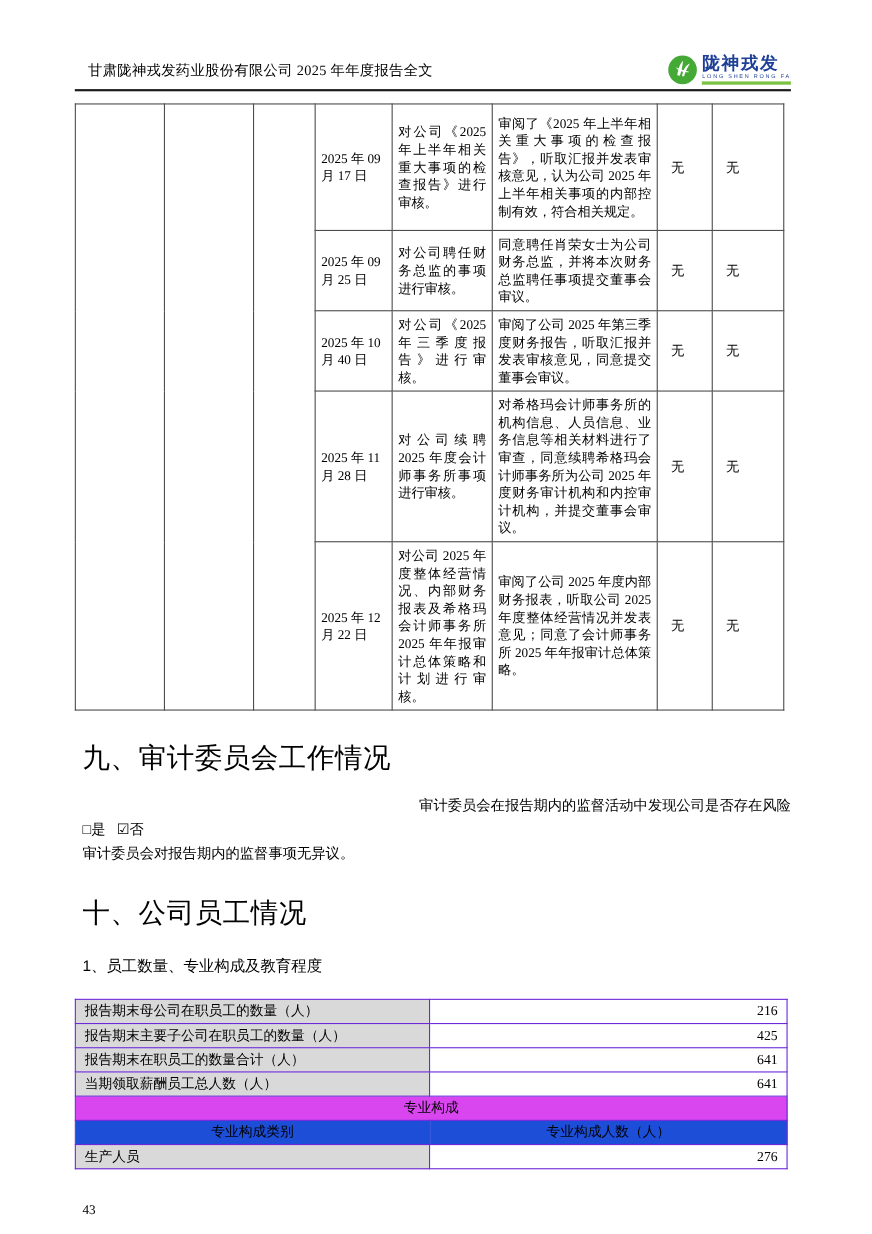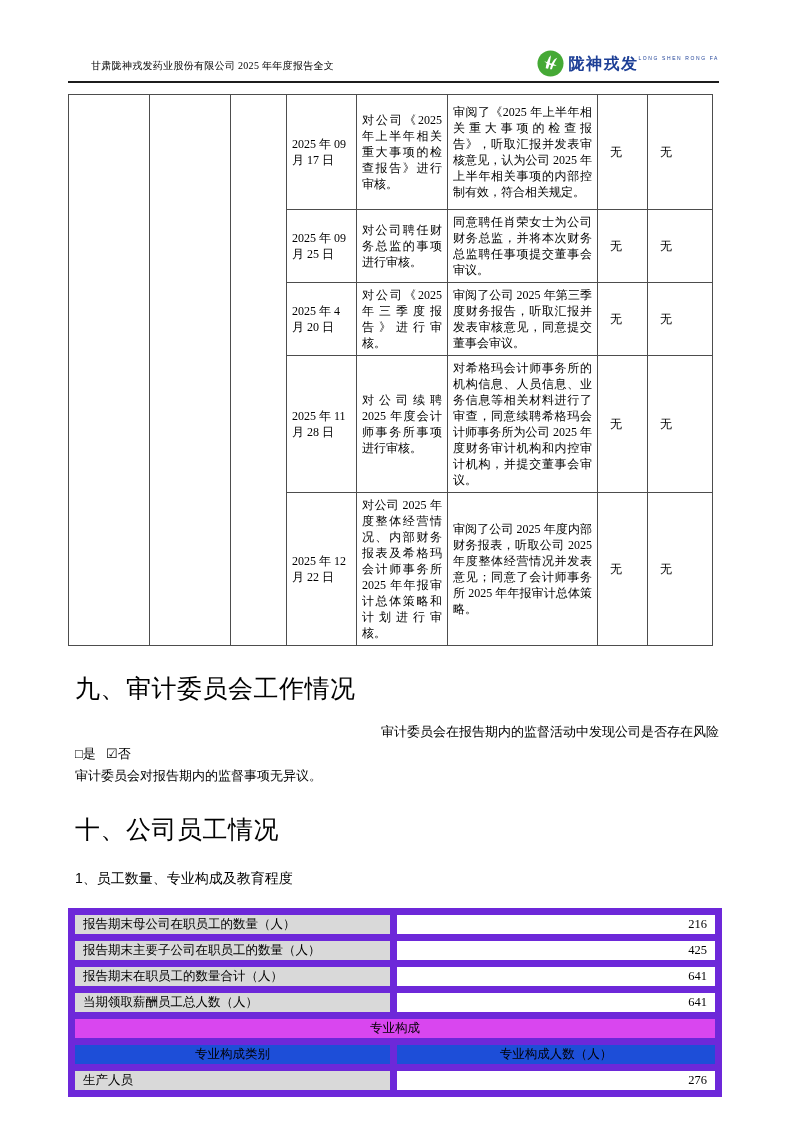--- a/index.html
+++ b/index.html
@@ -6,24 +6,24 @@
   html,body { background:#e8e8e8; }
   .page {
     width:793px; height:1122px; background:#ffffff; margin:0 auto;
     position:relative; overflow:hidden; color:#000;
     font-family:"Liberation Serif","DejaVu Serif",serif;
   }
   .content { padding:50px 74px 0 68px; }
 
   
   .hdr { display:flex; justify-content:space-between; align-items:flex-end; }
-  .hdr-title { font-size:10px; margin-left:23px; letter-spacing:0.3px; padding-bottom:6px; }
+  .hdr-title { font-size:13px; margin-left:12px; letter-spacing:0.3px; padding-bottom:6px; }
   .logo { display:flex; align-items:center; gap:4px; padding-bottom:2px; }
   .logo-mark { width:27px; height:27px; display:block; }
-  .logo-txt { display:flex; flex-direction:row; }
+  .logo-txt { display:flex; flex-direction:column; }
   .logo-cn { font-family:"Liberation Sans","DejaVu Sans",sans-serif; font-weight:bold;
              font-size:16px; color:#1d3f96; letter-spacing:1.5px; line-height:17px; }
   .logo-en { font-family:"Liberation Sans","DejaVu Sans",sans-serif; font-size:5px;
              color:#1d3f96; letter-spacing:1.6px; line-height:6px; }
   .logo-bar { height:3px; background:#7cc243; margin-top:1px; }
   .hdr-rule { height:2px; background:#1c1c1c; margin-top:2px; }
 
   
   table { border-collapse:collapse; table-layout:fixed; }
   .meeting-table { width:644px; margin-top:11px; font-size:12px; line-height:16px; }
@@ -40,21 +40,21 @@
   h2 { font-family:"Liberation Sans","DejaVu Sans",sans-serif; font-weight:normal;
        font-size:25px; margin:26px 0 0 7px; letter-spacing:0.5px; }
   .para { font-size:13px; margin:16px 0 0 7px; line-height:22px;text-align:right; }
   .checkline { font-size:13px; margin:0 0 0 7px; line-height:22px; }
   .checkline .no { margin-left:7px; }
   h3 { font-family:"Liberation Sans","DejaVu Sans",sans-serif; font-weight:normal;
        font-size:14px; margin:24px 0 0 7px; }
 
   
   .emp-table { width:647px; margin-top:20px; font-size:12.5px; }
-  .emp-table td { border:7px solid #6d28d9; height:22px; padding:1px 8px; vertical-align:middle; }
+  .emp-table td { border:1px solid #6d28d9; height:22px; padding:1px 8px; vertical-align:middle; }
   .emp-table td.lbl { background:#d9d9d9; text-align:left; }
   .emp-table td.val { background:#ffffff; text-align:right;padding-left:23px; }
   .emp-table td.grp { background:#d946ef; text-align:center; }
   .emp-table td.hdr-cell { background:#1d4ed8; text-align:center; }
 
   .pageno { font-size:12px; margin:30px 0 0 7px; }
 </style>
 </head>
 <body>
 
@@ -102,21 +102,21 @@
           <td class="na">无</td>
         </tr>
         <tr class="r2">
           <td class="date">2025 年 09 月 25 日</td>
           <td class="topic">对公司聘任财务总监的事项进行审核。</td>
           <td class="detail">同意聘任肖荣女士为公司财务总监，并将本次财务总监聘任事项提交董事会审议。</td>
           <td class="na">无</td>
           <td class="na">无</td>
         </tr>
         <tr class="r3">
-          <td class="date">2025 年 4 月 20 日</td>
+          <td class="date">2025 年 10 月 40 日</td>
           <td class="topic">对公司《2025 年三季度报告》进行审核。</td>
           <td class="detail">审阅了公司 2025 年第三季度财务报告，听取汇报并发表审核意见，同意提交董事会审议。</td>
           <td class="na">无</td>
           <td class="na">无</td>
         </tr>
         <tr class="r4">
           <td class="date">2025 年 11 月 28 日</td>
           <td class="topic">对公司续聘 2025 年度会计师事务所事项进行审核。</td>
           <td class="detail">对希格玛会计师事务所的机构信息、人员信息、业务信息等相关材料进行了审查，同意续聘希格玛会计师事务所为公司 2025 年度财务审计机构和内控审计机构，并提交董事会审议。</td>
           <td class="na">无</td>

